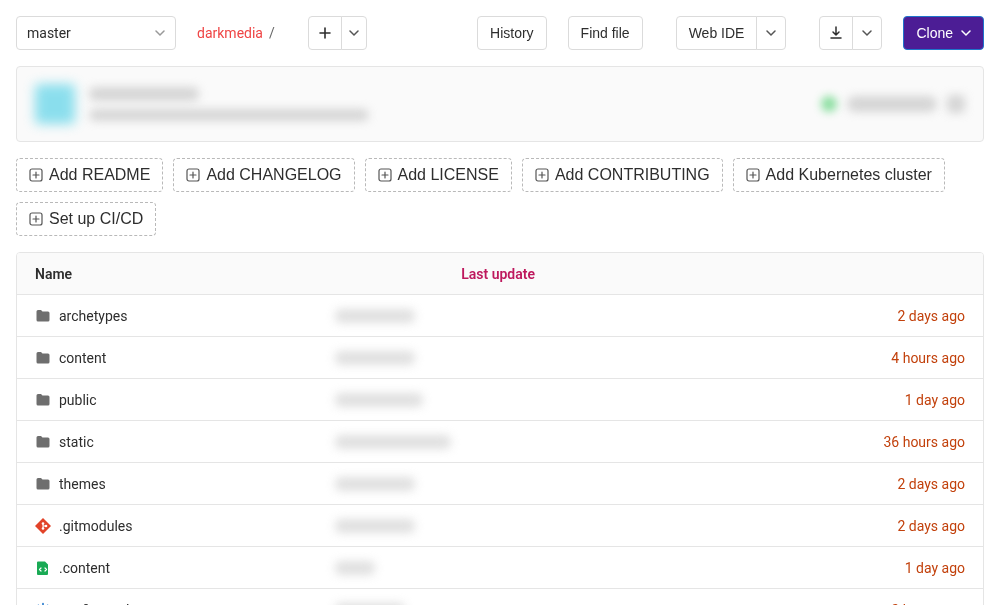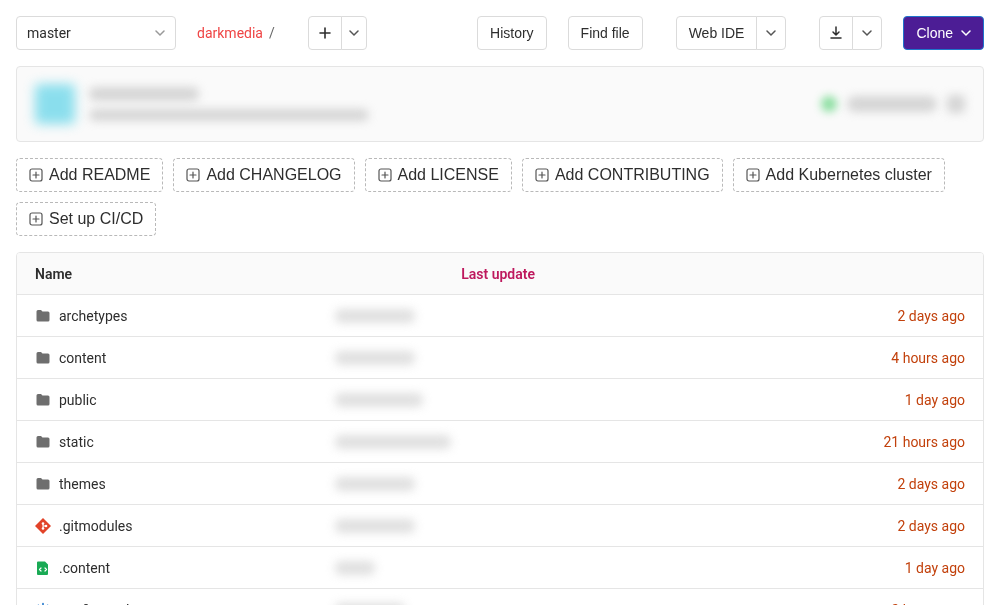--- a/index.html
+++ b/index.html
@@ -290,21 +290,21 @@
       <div class="ft-row">
         <div class="col-name">
           <svg width="16" height="16" viewBox="0 0 16 16">
             <path d="M1.5 3.5A1.5 1.5 0 0 1 3 2h3l1.5 1.5H13A1.5 1.5 0 0 1 14.5 5v7A1.5 1.5 0 0 1 13 13.5H3A1.5 1.5 0 0 1 1.5 12V3.5z" fill="#6e6e6e"></path>
           </svg>
           <a href="#" class="file-link">static</a>
         </div>
         <div class="col-commit">
           <div class="commit-blur" style="width:116px"></div>
         </div>
-        <div class="col-update">21 hours ago</div>
+        <div class="col-update">36 hours ago</div>
       </div>
       <div class="ft-row">
         <div class="col-name">
           <svg width="16" height="16" viewBox="0 0 16 16">
             <path d="M1.5 3.5A1.5 1.5 0 0 1 3 2h3l1.5 1.5H13A1.5 1.5 0 0 1 14.5 5v7A1.5 1.5 0 0 1 13 13.5H3A1.5 1.5 0 0 1 1.5 12V3.5z" fill="#6e6e6e"></path>
           </svg>
           <a href="#" class="file-link">themes</a>
         </div>
         <div class="col-commit">
           <div class="commit-blur" style="width:80px"></div>

